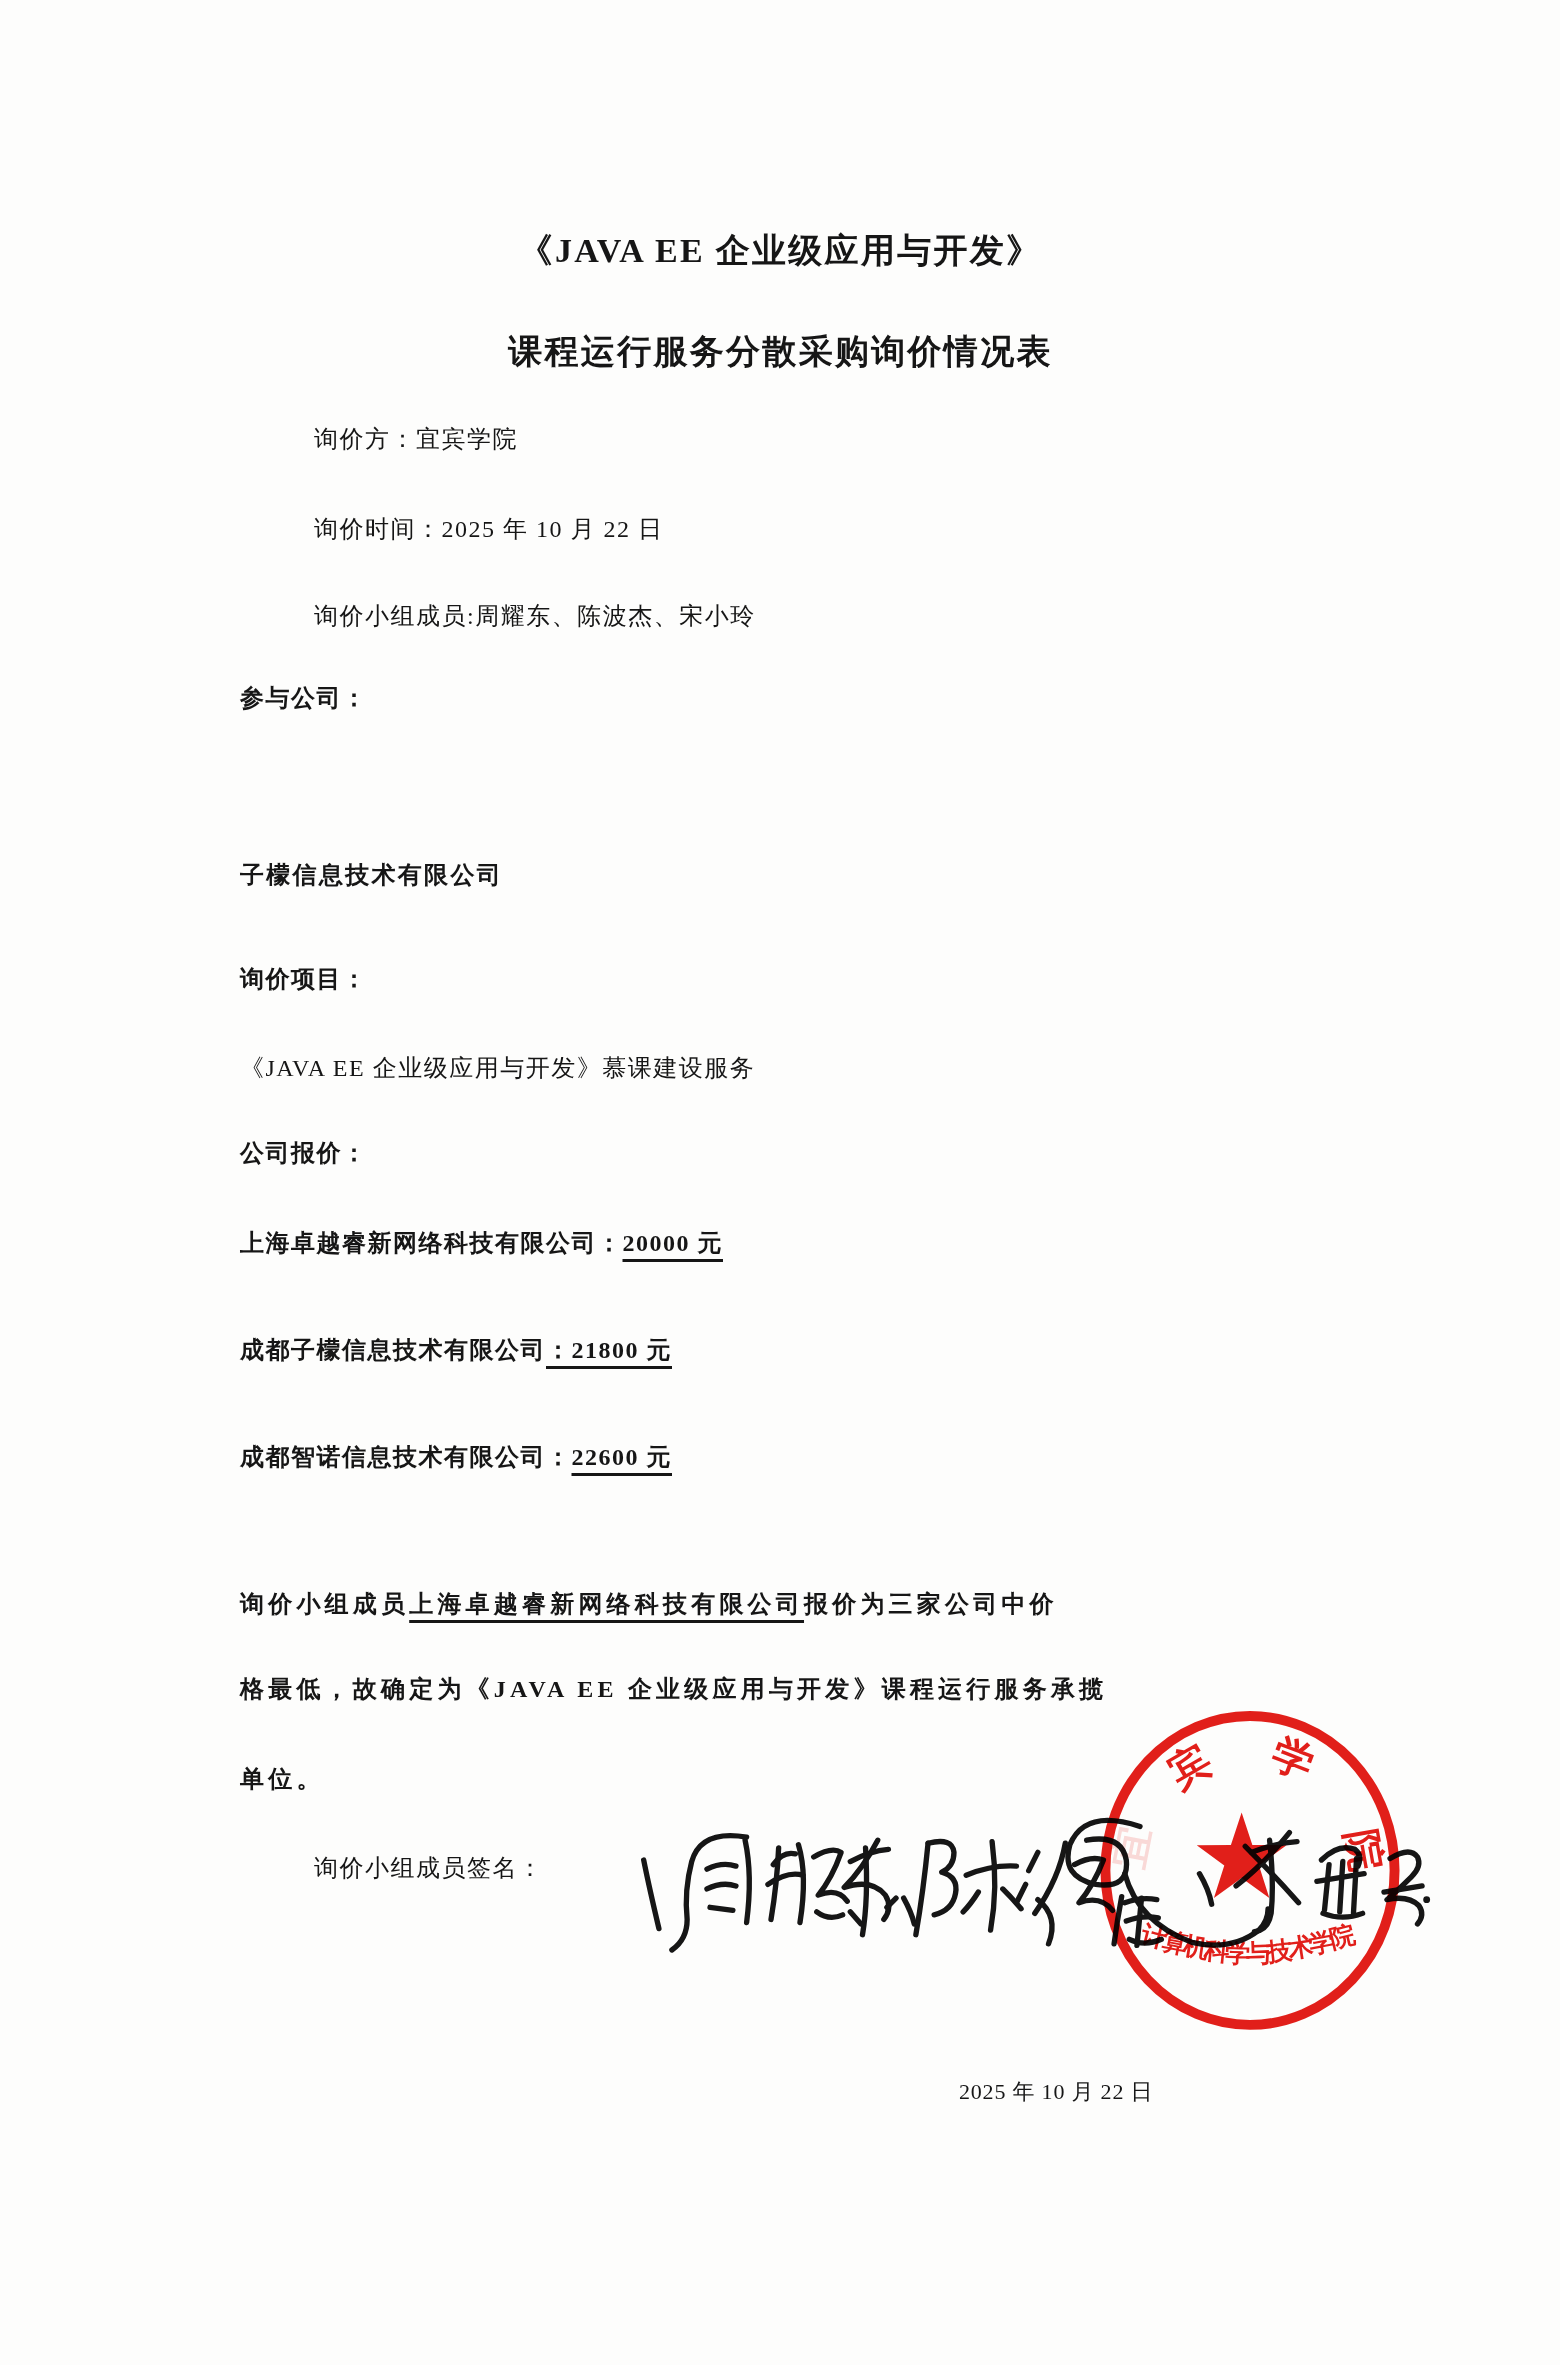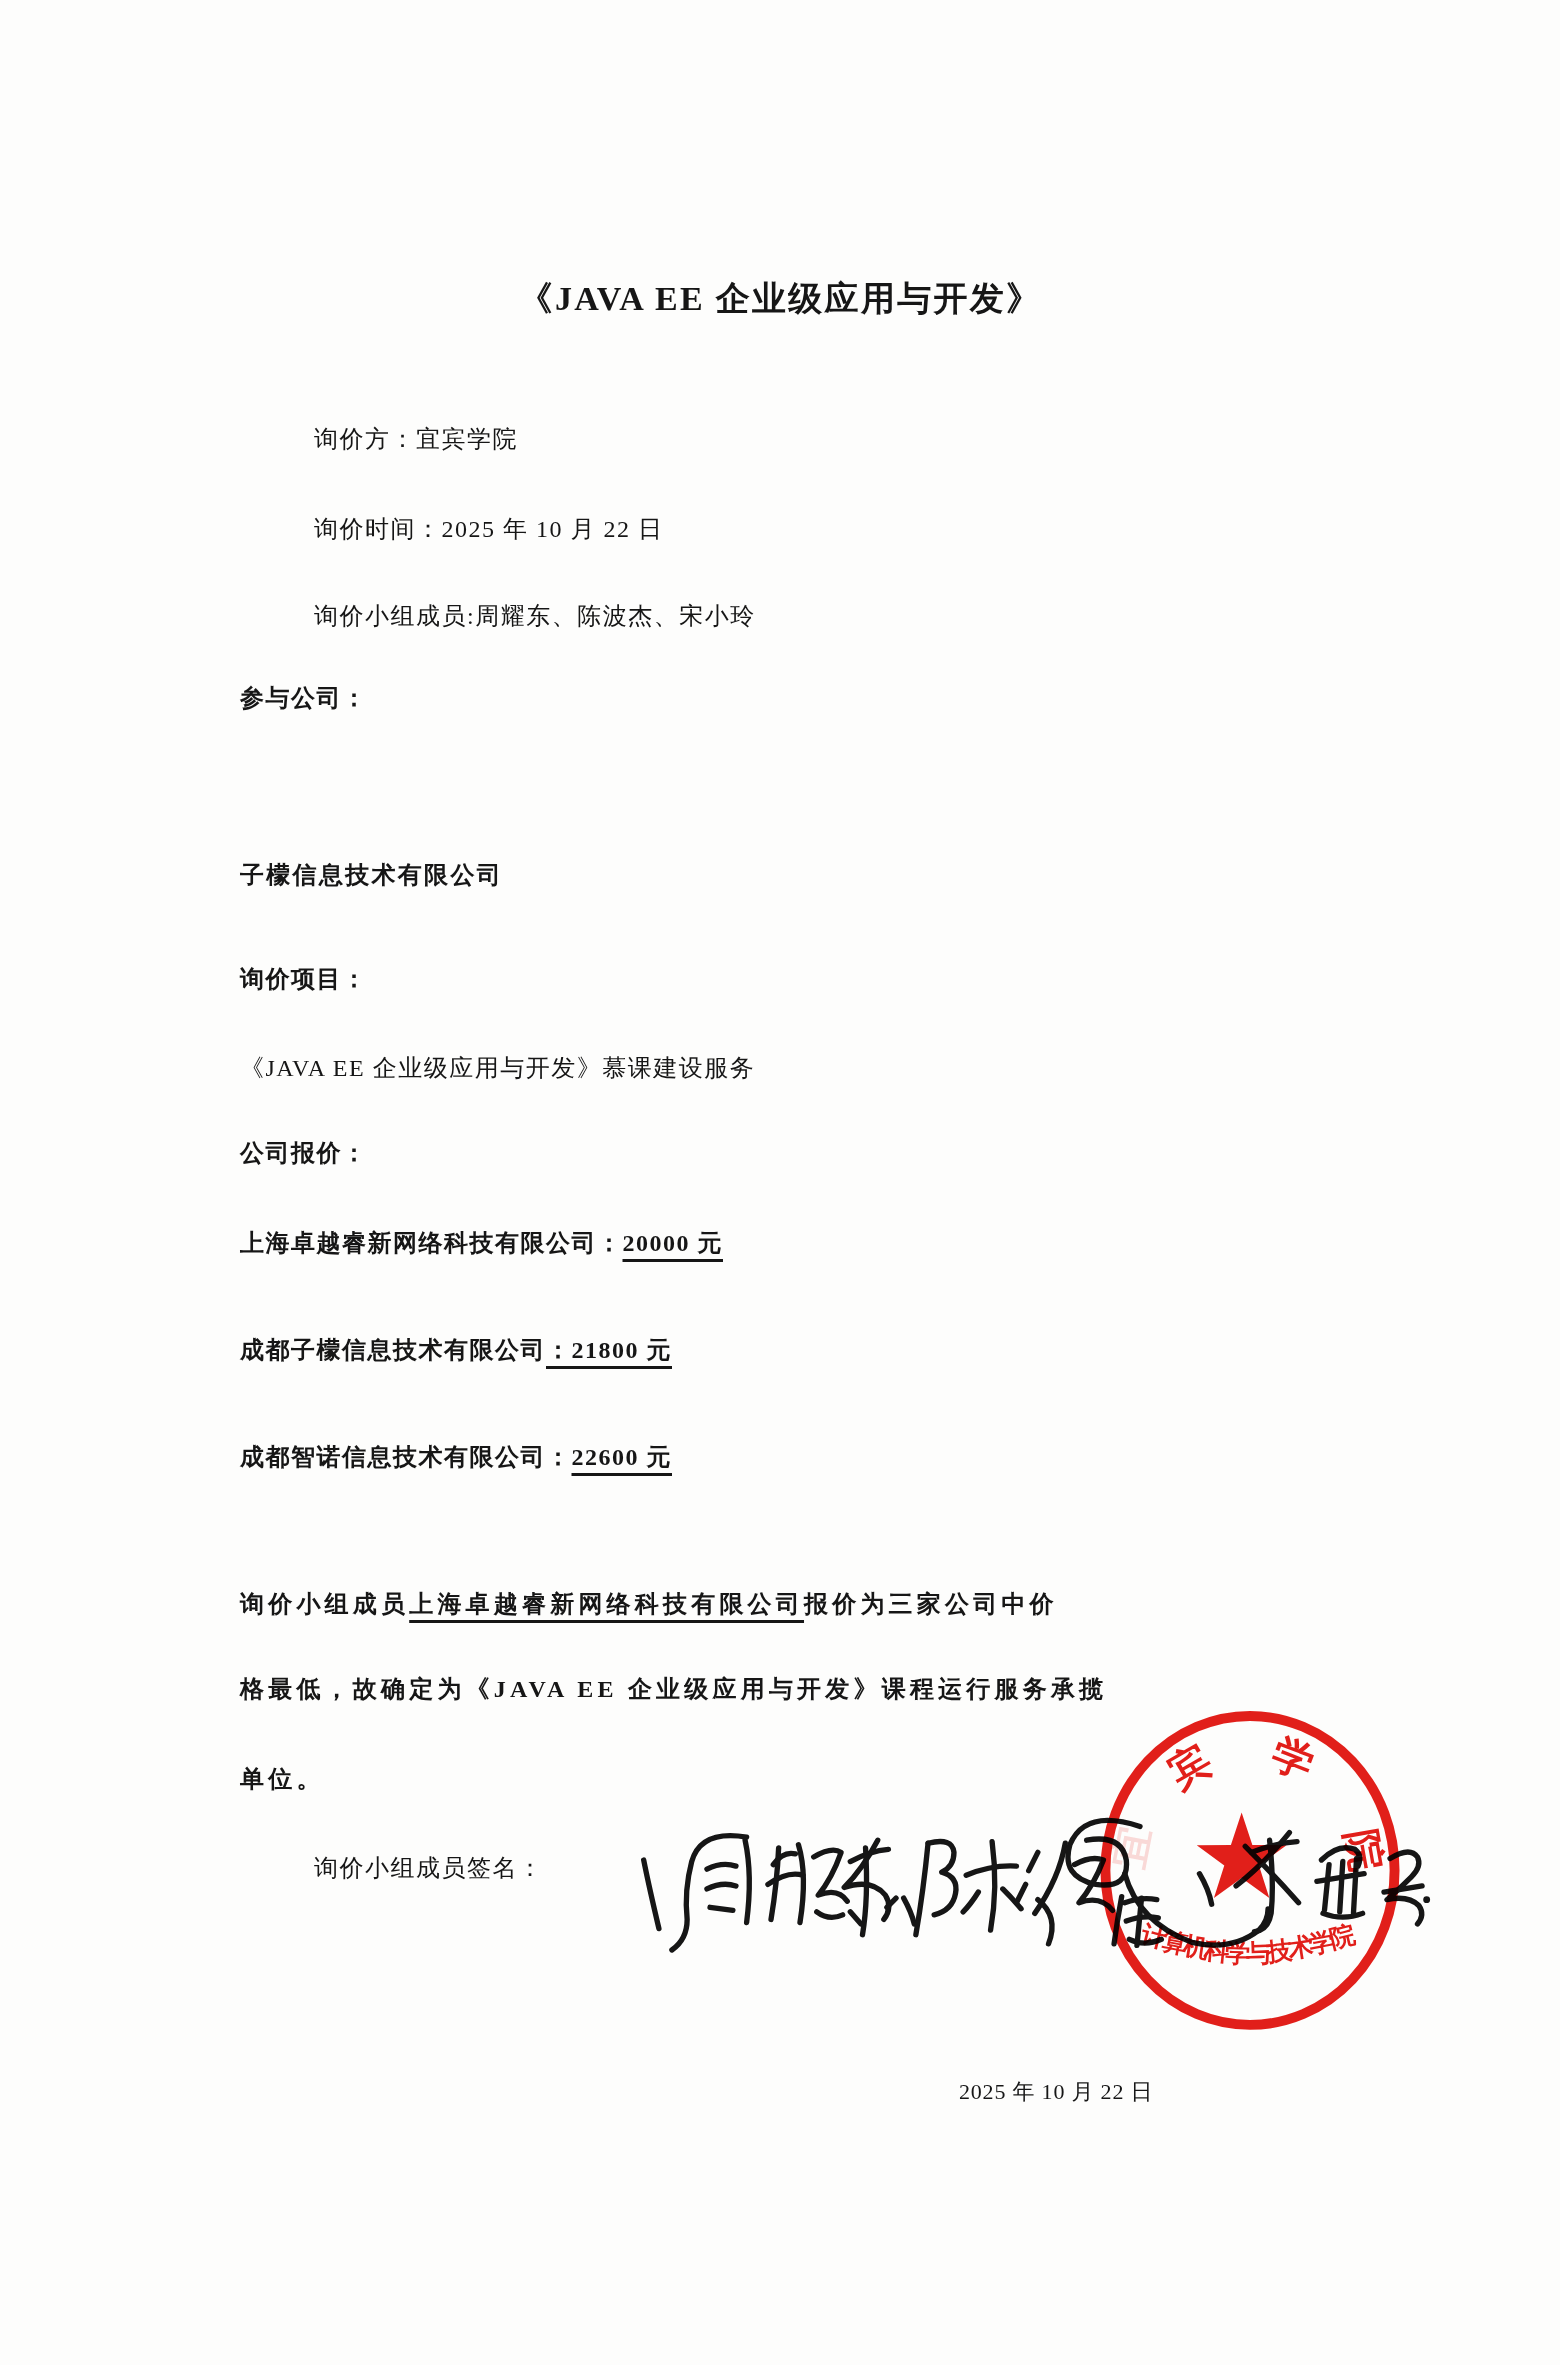--- a/index.html
+++ b/index.html
@@ -6,21 +6,21 @@
   html,body { margin:0; padding:0; }
   body { background:#ffffff; }
   .page {
     position:relative; width:1561px; height:2366px;
     background:#fdfdfc; overflow:hidden;
     font-family:"Liberation Serif","DejaVu Serif",serif;
     color:var(--ink);
   }
   .line { position:absolute; white-space:nowrap; font-size:24px; letter-spacing:1.5px; line-height:1.2; }
   .b { font-weight:700; }
-  .center { left:0; width:1561px; text-align:center;margin-top:48px; }
+  .center { left:0; width:1561px; text-align:center; }
   .ttl { font-size:34px; letter-spacing:2.3px; }
   .wide { letter-spacing:2.3px; }
   .xwide { letter-spacing:4.2px; }
   .uline { text-decoration:underline; text-decoration-thickness:3px; text-underline-offset:7.6px; }
   .date { font-size:22px; letter-spacing:0.8px; }
   .stamp-svg { position:absolute; left:1094px; top:1709px; mix-blend-mode:multiply; opacity:.95; }
   .stamp-ring { fill:none; stroke:var(--stamp-red); stroke-width:13px; }
   .stamp-star { fill:var(--stamp-red); }
   .stamp-char { fill:var(--stamp-red); font-family:"Liberation Serif","DejaVu Serif",serif; font-weight:700;
                 text-anchor:middle; dominant-baseline:central; }
@@ -29,20 +29,21 @@
   .sig-svg { position:absolute; left:617px; top:1799px; mix-blend-mode:multiply; }
   .sig-svg path { fill:none; stroke:var(--ink); stroke-width:7px; stroke-linecap:round; stroke-linejoin:round; }
   .sig-svg circle { fill:var(--ink); }
 </style>
 </head>
 <body>
 
 <div class="page">
 
   <div class="line center ttl b" style="top:231px">《JAVA EE 企业级应用与开发》</div>
+  <div class="line center ttl b" style="top:332px">课程运行服务分散采购询价情况表</div>
 
   <div class="line" style="left:314px; top:425px">询价方：宜宾学院</div>
   <div class="line" style="left:314px; top:515px">询价时间：2025 年 10 月 22 日</div>
   <div class="line" style="left:314px; top:602px">询价小组成员:周耀东、陈波杰、宋小玲</div>
 
   <div class="line b" style="left:240px; top:684px">参与公司：</div>
   <div class="line b wide" style="left:240px; top:861px">子檬信息技术有限公司</div>
 
   <div class="line b" style="left:240px; top:965px">询价项目：</div>
   <div class="line" style="left:240px; top:1054px">《JAVA EE 企业级应用与开发》慕课建设服务</div>

